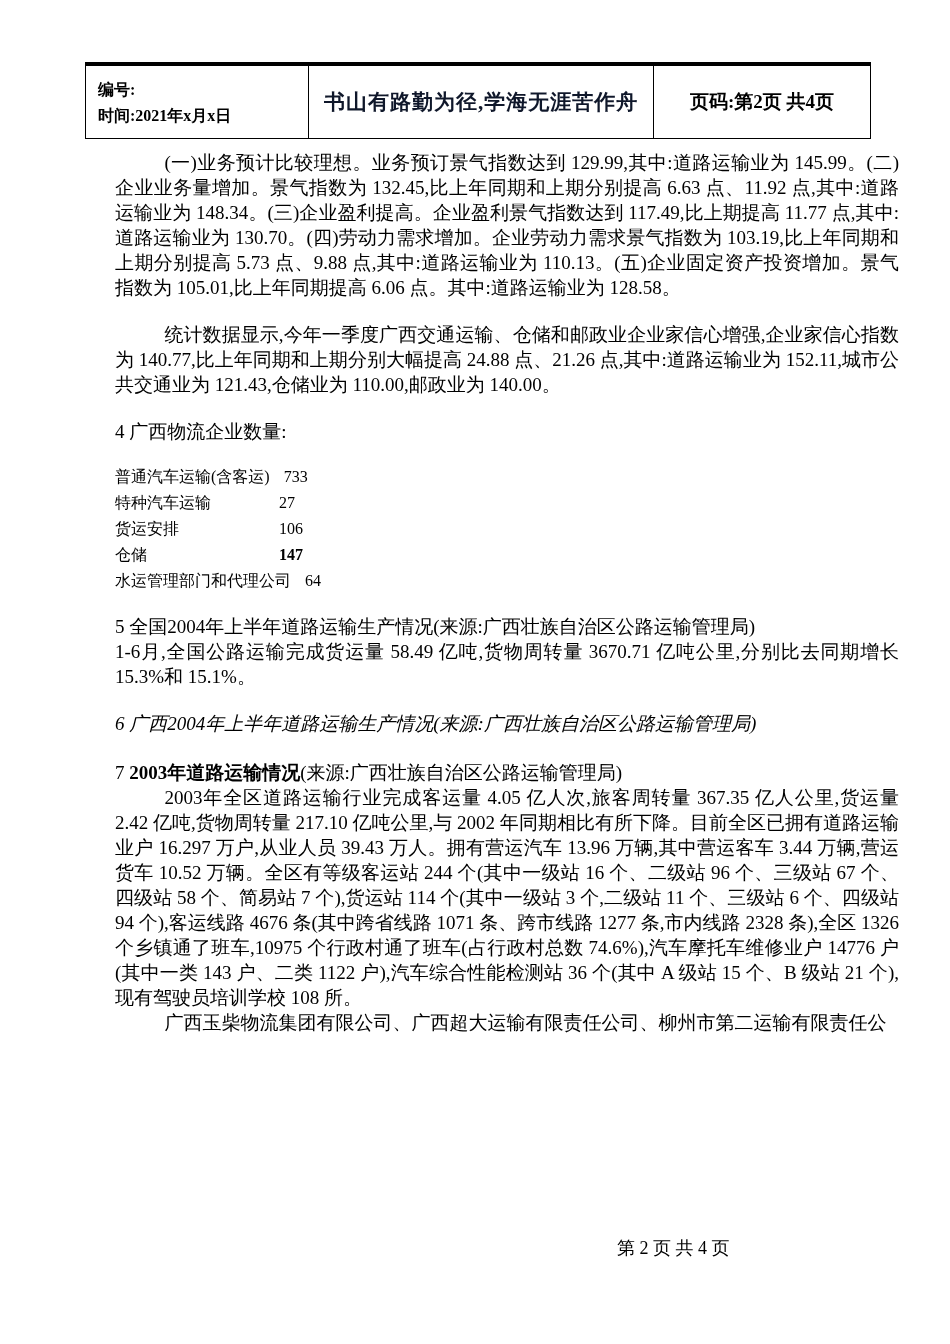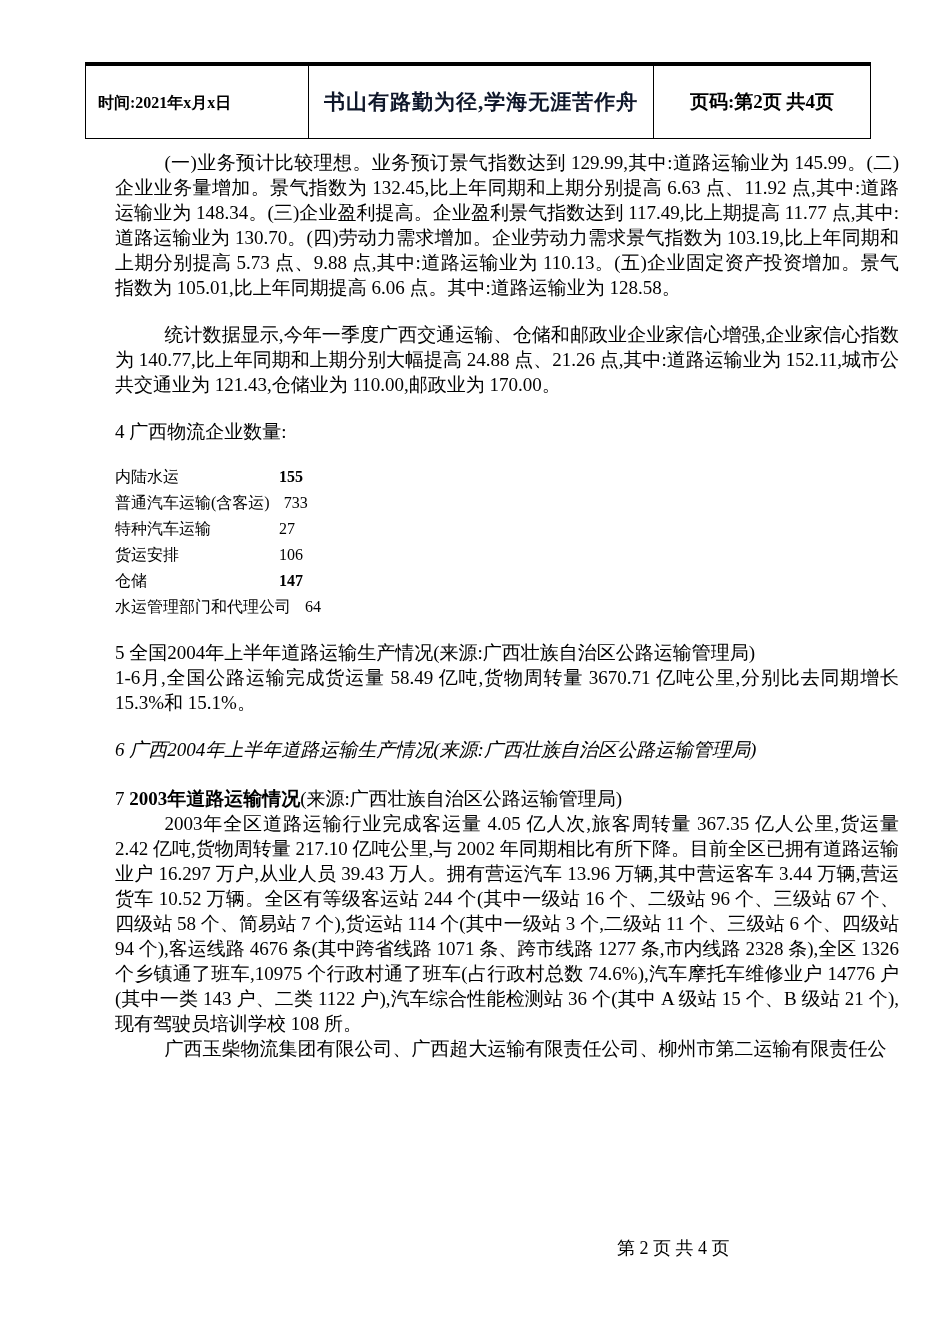--- a/index.html
+++ b/index.html
@@ -61,43 +61,40 @@
     font-size: 18px; font-family: "Liberation Serif", "DejaVu Serif", serif;
   }
 </style>
 </head>
 <body>
 
 <div class="page">
 
   <div class="header-table">
     <div class="hcell hcell-left">
+      <div>编号:</div>
       <div>时间:2021年x月x日</div>
     </div>
     <div class="hcell hcell-mid">
       <div class="motto" style="color: #0f172a;">书山有路勤为径,学海无涯苦作舟</div>
     </div>
     <div class="hcell hcell-right">
       <div>页码:第2页 共4页</div>
     </div>
   </div>
 
   <div class="content">
 
     <div class="para p1">(一)业务预计比较理想。业务预订景气指数达到 129.99,其中:道路运输业为 145.99。(二)企业业务量增加。景气指数为 132.45,比上年同期和上期分别提高 6.63 点、11.92 点,其中:道路运输业为 148.34。(三)企业盈利提高。企业盈利景气指数达到 117.49,比上期提高 11.77 点,其中:道路运输业为 130.70。(四)劳动力需求增加。企业劳动力需求景气指数为 103.19,比上年同期和上期分别提高 5.73 点、9.88 点,其中:道路运输业为 110.13。(五)企业固定资产投资增加。景气指数为 105.01,比上年同期提高 6.06 点。其中:道路运输业为 128.58。</div>
 
-    <div class="para p2">统计数据显示,今年一季度广西交通运输、仓储和邮政业企业家信心增强,企业家信心指数为 140.77,比上年同期和上期分别大幅提高 24.88 点、21.26 点,其中:道路运输业为 152.11,城市公共交通业为 121.43,仓储业为 110.00,邮政业为 170.00。</div>
+    <div class="para p2">统计数据显示,今年一季度广西交通运输、仓储和邮政业企业家信心增强,企业家信心指数为 140.77,比上年同期和上期分别大幅提高 24.88 点、21.26 点,其中:道路运输业为 152.11,城市公共交通业为 121.43,仓储业为 110.00,邮政业为 140.00。</div>
 
     <div class="sec4-title">4 广西物流企业数量:</div>
 
     <div class="list">
-      <div class="list-item">
-        <span class="list-label">内陆水运</span>
-        <span class="list-value bold">155</span>
-      </div>
       <div class="list-item">
         <span class="list-label">普通汽车运输(含客运)</span>
         <span class="list-value">733</span>
       </div>
       <div class="list-item">
         <span class="list-label">特种汽车运输</span>
         <span class="list-value">27</span>
       </div>
       <div class="list-item">
         <span class="list-label">货运安排</span>

